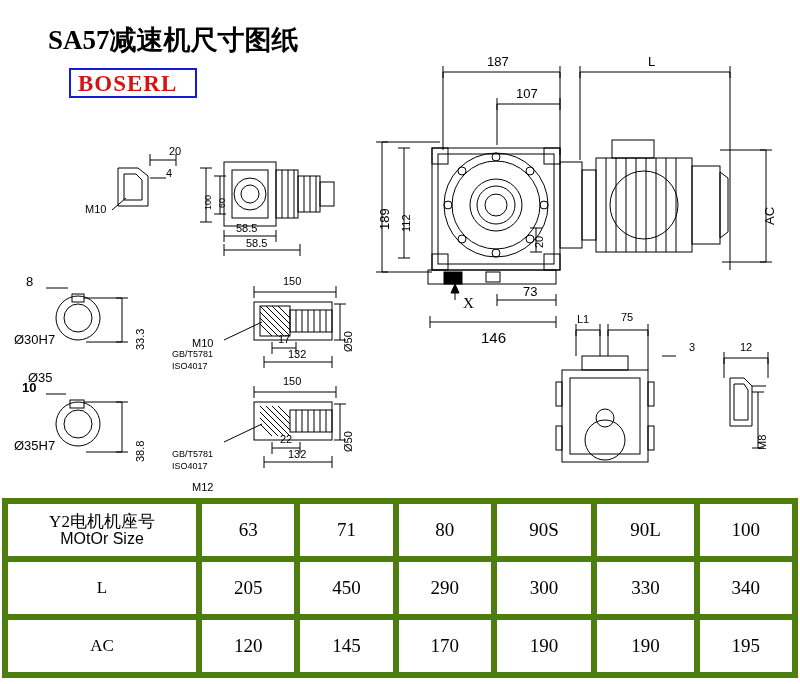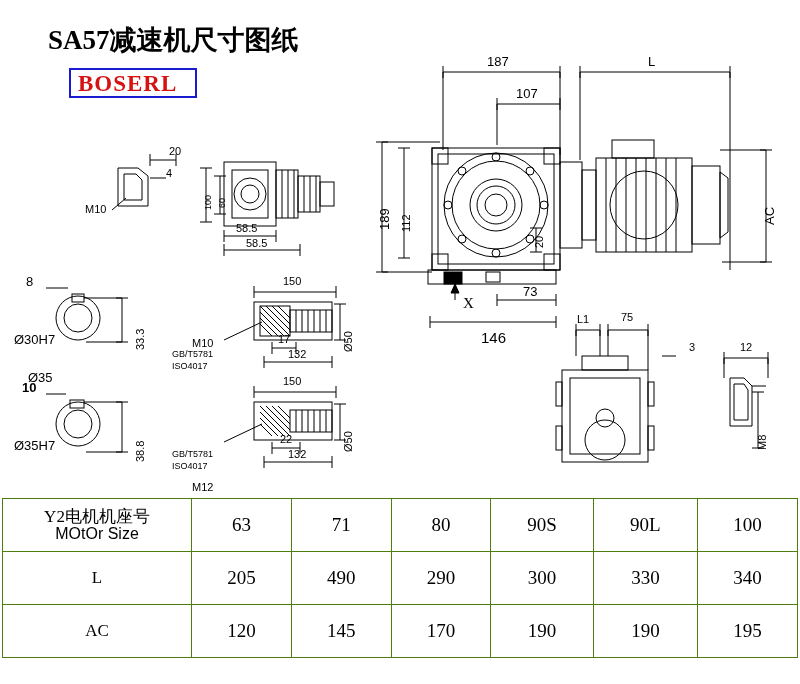--- a/index.html
+++ b/index.html
@@ -42,21 +42,21 @@
   svg.overlay{position:absolute;left:0;top:0;width:800px;height:684px;pointer-events:none;}
 
   
   table.spec{
     position:absolute;left:2px;top:498px;
     width:796px;
     border-collapse:collapse;
     font-family:"Liberation Serif", serif;
   }
   table.spec td{
-    border:1px solid #4d7c0f;
+    border:6px solid #4d7c0f;
     text-align:center;
     font-size:19px;
     height:36px;
     padding:8px;
   }
   table.spec td.head{
     width:172px;
     font-size:17px;
     line-height:1.05;
     white-space:nowrap;
@@ -400,21 +400,21 @@
         <td>63</td>
         <td>71</td>
         <td>80</td>
         <td>90S</td>
         <td>90L</td>
         <td>100</td>
       </tr>
       <tr>
         <td class="head">L</td>
         <td>205</td>
-        <td>490</td>
+        <td>450</td>
         <td>290</td>
         <td>300</td>
         <td>330</td>
         <td>340</td>
       </tr>
       <tr>
         <td class="head">AC</td>
         <td>120</td>
         <td>145</td>
         <td>170</td>

